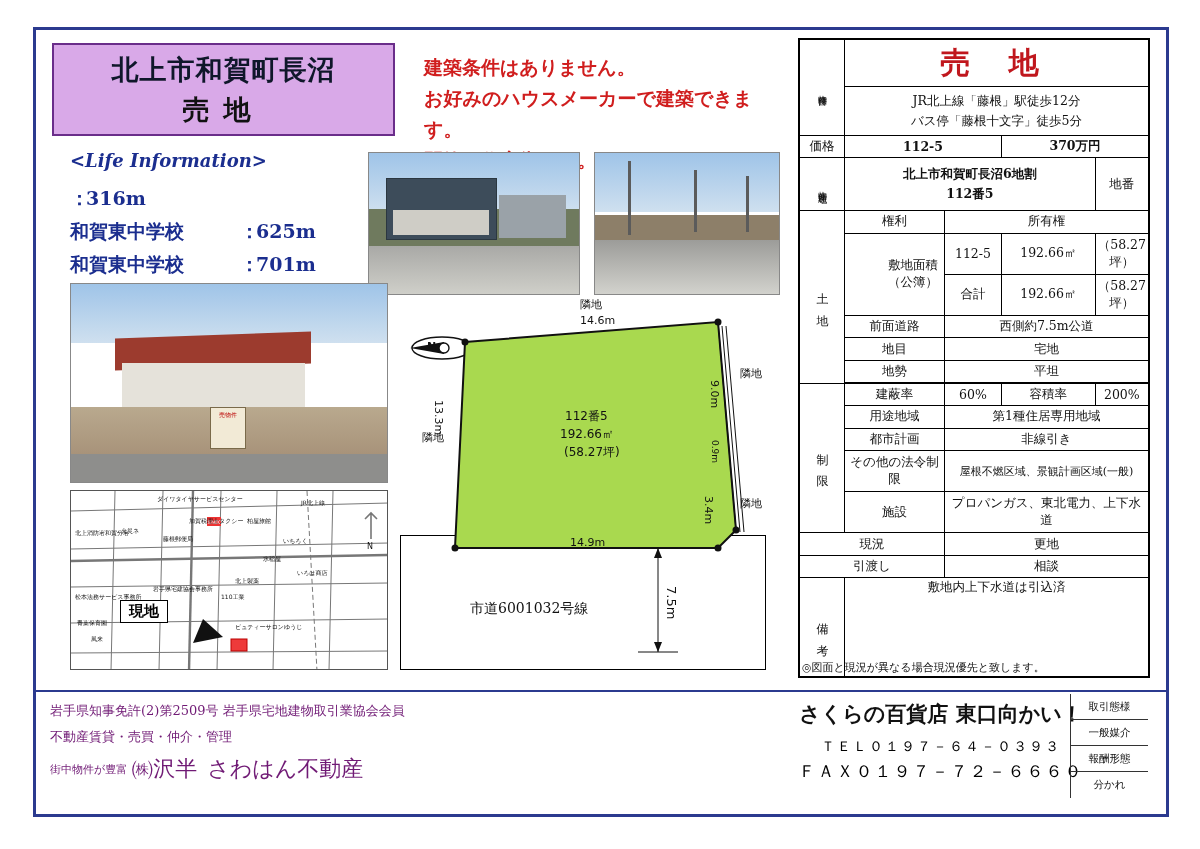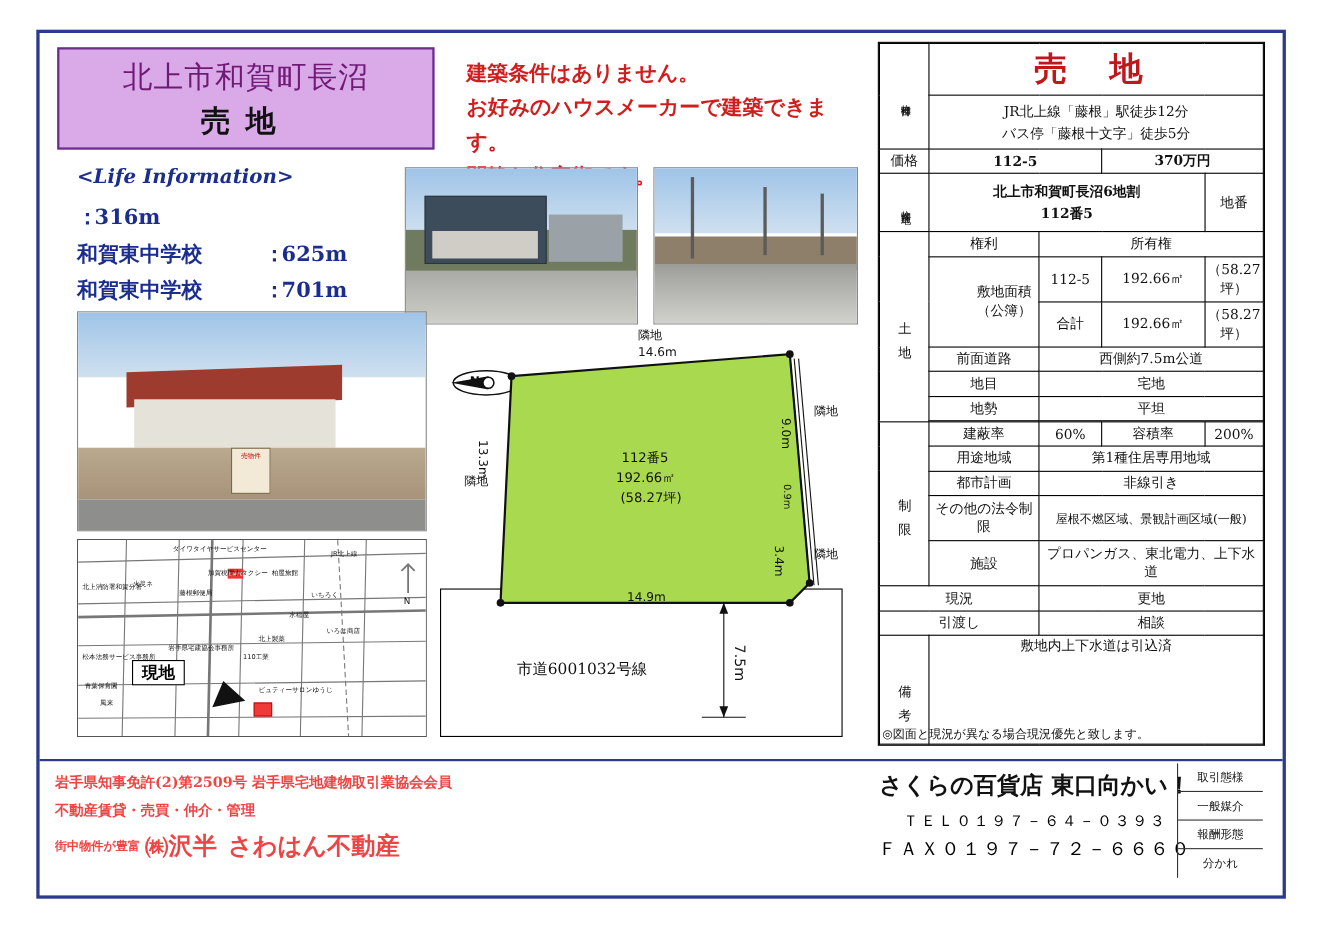--- a/index.html
+++ b/index.html
@@ -14,21 +14,21 @@
     position:absolute;left:33px;top:27px;width:1136px;height:790px;
     border:3px solid #2b3a8f;box-sizing:border-box;
   }
   
   .title-box{
     position:absolute;left:52px;top:43px;width:343px;height:93px;
     background:#d9a9e8;border:2px solid #6a2d8a;box-sizing:border-box;
     display:flex;flex-direction:column;align-items:center;justify-content:center;
   }
   .title-line1{
-    font-family:"DejaVu Serif",serif;font-weight:normal;font-size:27px;color:#701a75;
+    font-family:"DejaVu Serif",serif;font-weight:bold;font-size:27px;color:#0f172a;
     letter-spacing:1px;
   }
   .title-line2{
     font-family:"DejaVu Serif",serif;font-weight:bold;font-size:27px;color:#111;
     letter-spacing:14px;margin-top:4px;
   }
   .cond{
     position:absolute;left:424px;top:52px;width:350px;
     color:#d01e1e;font-weight:bold;font-size:19px;line-height:31px;
     font-family:"DejaVu Serif",serif;
@@ -116,22 +116,22 @@
   .footnote{
     position:absolute;left:802px;top:660px;width:350px;font-size:11px;
     font-family:"DejaVu Serif",serif;color:#111;
   }
 
   
   .bottom{
     position:absolute;left:36px;top:690px;width:1130px;height:124px;
     border-top:2px solid #2b3a8f;box-sizing:border-box;
   }
-  .bl{position:absolute;left:14px;top:10px;width:400px;color:#ef4444;
-      font-family:"DejaVu Serif",serif;font-weight:bold;}
+  .bl{position:absolute;left:14px;top:10px;width:400px;color:#701a75;
+      font-family:"DejaVu Serif",serif;font-weight:normal;}
   .bl .l1{font-size:13px;}
   .bl .l2{font-size:13px;margin-top:8px;}
   .bl .l3{font-size:22px;margin-top:8px;display:flex;align-items:center;}
   .bl .l3 .small{font-size:11px;margin-right:4px;}
   .bm{position:absolute;left:446px;top:10px;color:#111;
       font-family:"DejaVu Serif",serif;font-weight:bold;font-size:19px;line-height:30px;}
   .br{position:absolute;left:740px;top:8px;width:330px;text-align:center;
       font-family:"DejaVu Serif",serif;}
   .br .shop{font-size:21px;font-weight:bold;color:#111;}
   .br .tel{font-size:14px;letter-spacing:2px;margin-top:10px;}

